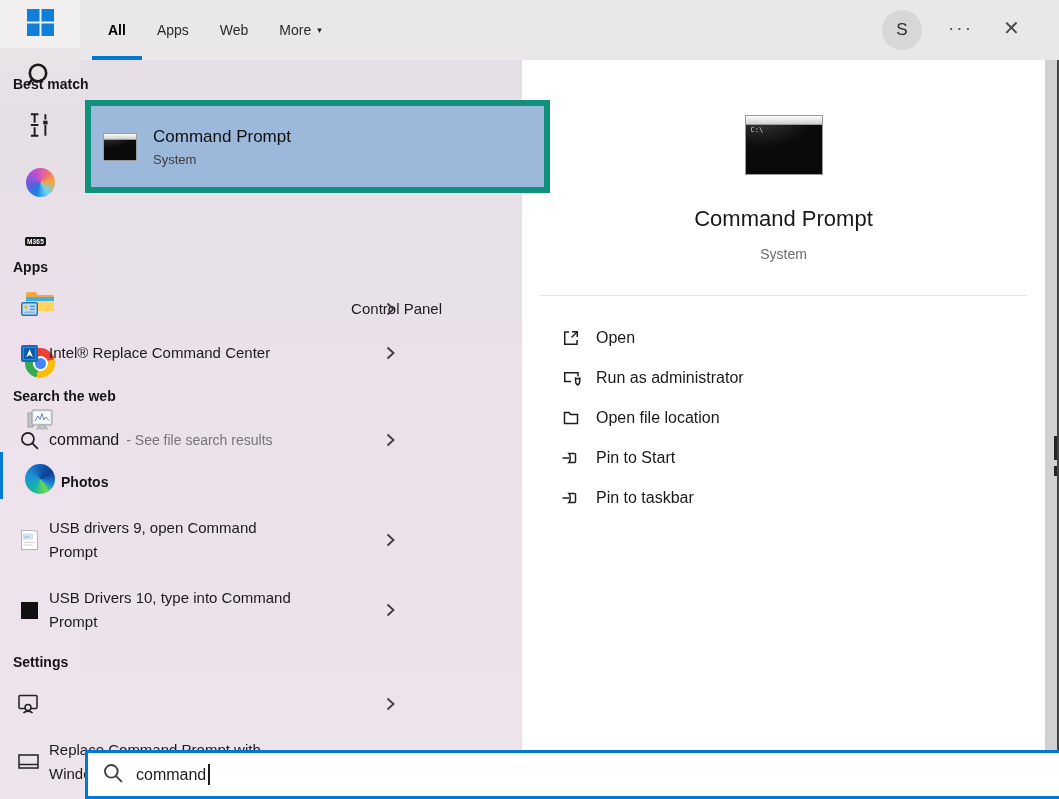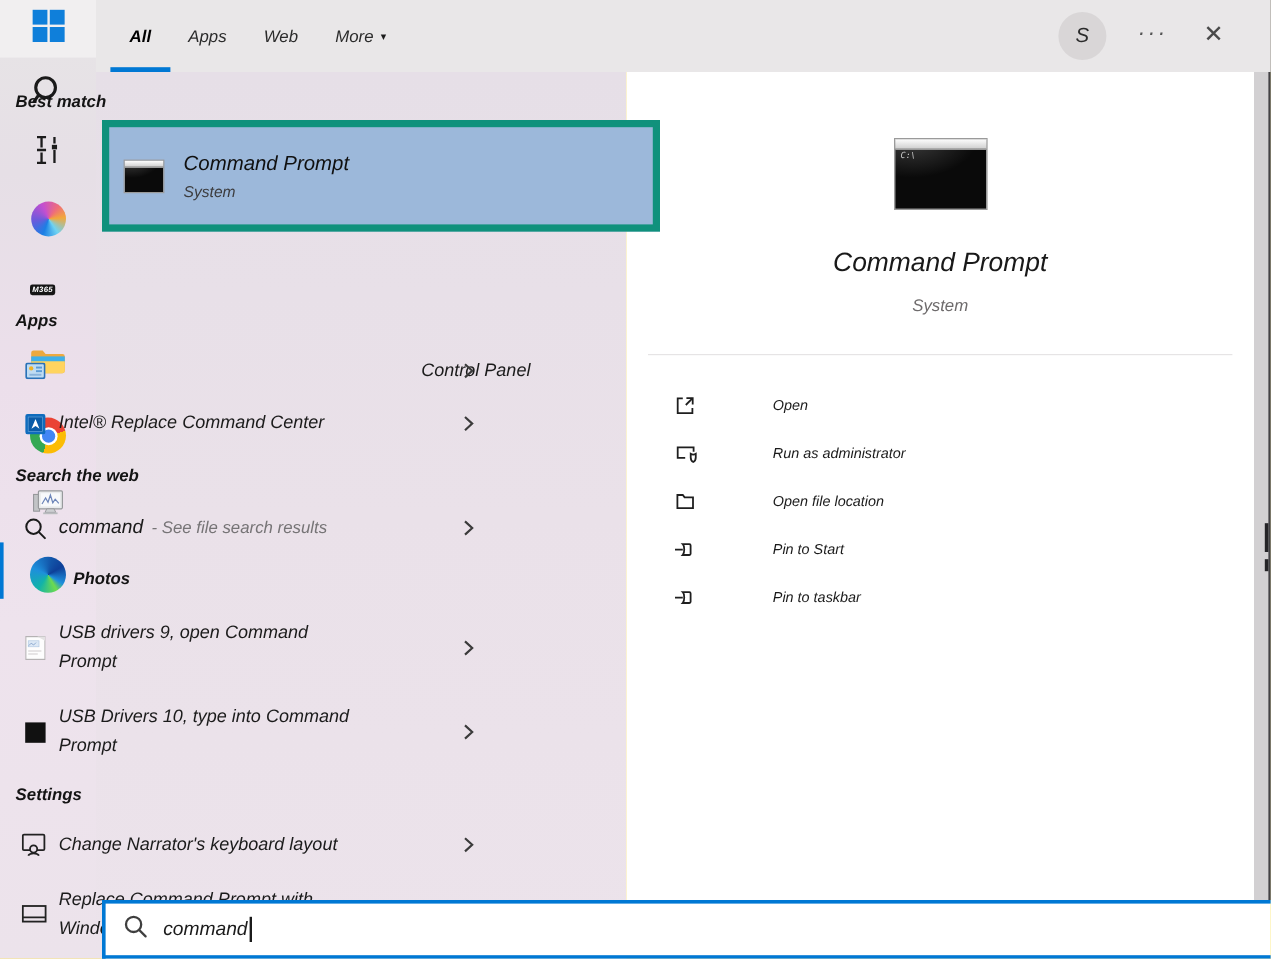--- a/index.html
+++ b/index.html
@@ -1,19 +1,19 @@
 <!DOCTYPE html>
 <html><head>
 <meta charset="utf-8">
 <style>
   html,body{margin:0;padding:0;}
   #app{
     position:relative; width:1059px; height:799px; overflow:hidden;
     font-family:"Liberation Sans","DejaVu Sans",sans-serif;
-    background:#fde047;font-style:italic; -webkit-font-smoothing:antialiased;
+    background:#5eead4; -webkit-font-smoothing:antialiased;
   }
   
   .taskbar{
     position:absolute; left:0; top:0; width:80px; height:799px;
     background:linear-gradient(180deg,#e7e5e6 0%,#e6dfe6 18%,#ecdfeb 40%,#eee3ed 65%,#ece3eb 100%);
   }
   .start-button{
     position:absolute; left:0; top:0; width:80px; height:48px;
     background:#f1eff0; display:flex; align-items:center; justify-content:center;
   }
@@ -81,21 +81,21 @@
   .thumb-black{width:17px; height:17px; background:#111;}
   
   .preview-title{position:absolute; top:146px; left:0; width:100%; text-align:center;
     font-size:22px; color:#191919;}
   .preview-sub{position:absolute; top:186px; left:0; width:100%; text-align:center;
     font-size:14px; color:#6e6b6c;}
   .divider{position:absolute; top:235px; left:18px; right:18px; height:1px; background:#e6e4e5;}
   .actions{position:absolute; top:258px; left:0; right:0;}
   .action-row{height:40px; display:flex; align-items:center; padding-left:38px;}
   .action-icon{width:22px; display:flex; justify-content:center; margin-right:14px;}
-  .action-label{font-size:12px; color:#1a1a1a;margin-left:48px;}
+  .action-label{font-size:16px; color:#1a1a1a;}
   
   .search-bar{position:absolute; left:85px; top:750px; width:974px; height:49px; z-index:6;
     box-sizing:border-box; background:#fff; border:3px solid #0078d4; border-right:none;
     display:flex; align-items:center; padding-left:15px;}
   .search-text{margin-left:13px; font-size:16px; color:#1b1b1b;}
   .caret{width:1.5px; height:21px; background:#1b1b1b; margin-left:2px;}
 </style>
 </head>
 <body>
 
@@ -313,21 +313,20 @@
   <div class="sec-header" style="top:654px;">Settings</div>
 
   <div class="row" style="top:682px;height:44px;">
     <span class="row-icon">
       <svg width="22" height="20" viewBox="0 0 22 20">
         <rect x="1" y="1.5" width="18" height="13" rx="1" fill="none" stroke="#222" stroke-width="1.5"></rect>
         <circle cx="10" cy="13.5" r="3" fill="#eae1ea" stroke="#222" stroke-width="1.5"></circle>
         <path d="M5.5,19 C7,16.5 13,16.5 14.5,19" fill="none" stroke="#222" stroke-width="1.5"></path>
       </svg>
     </span>
-    <span class="row-label">Change Narrator's keyboard layout</span>
     <span class="row-chevron">
       <svg width="10" height="14" viewBox="0 0 10 14" fill="none" stroke="#3b3b3b" stroke-width="1.8">
           <polyline points="1.5,1.5 7.5,7 1.5,12.5"></polyline>
         </svg>
     </span>
   </div>
 
   <div class="row" style="top:730px;height:64px;">
     <span class="row-icon">
       <svg width="22" height="16" viewBox="0 0 22 16">

